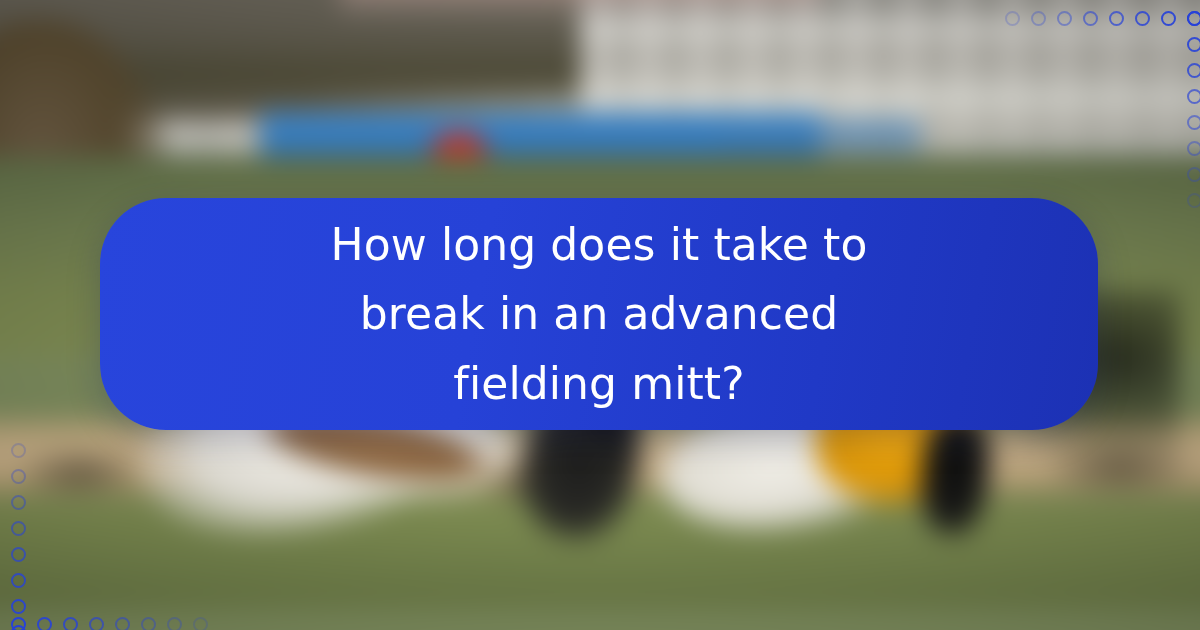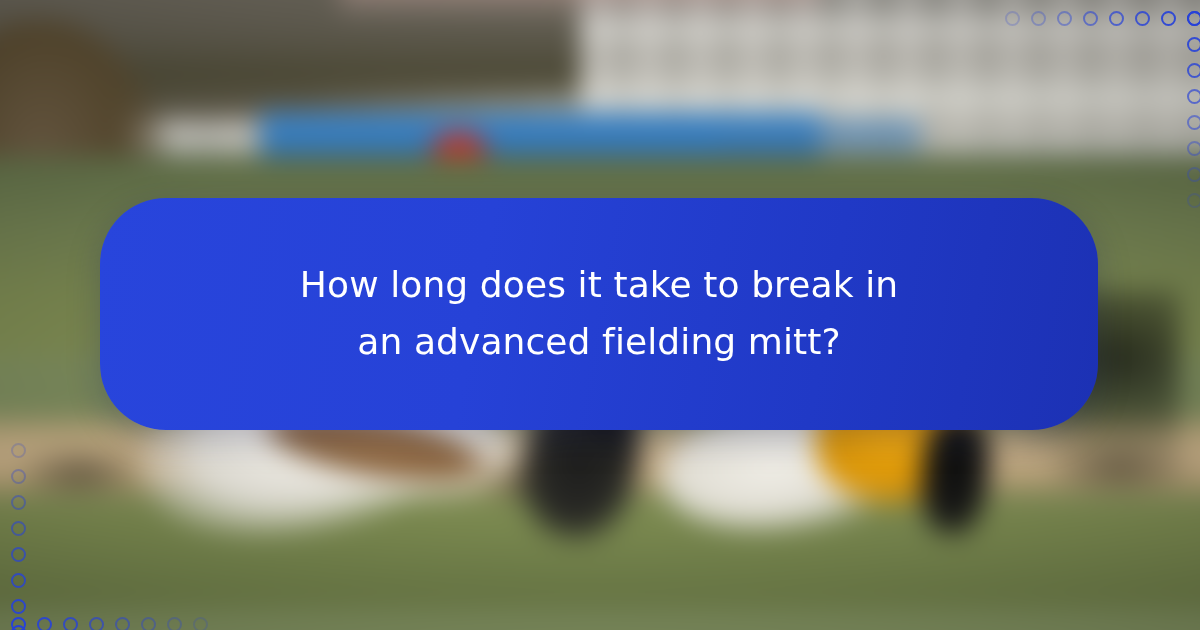--- a/index.html
+++ b/index.html
@@ -203,21 +203,21 @@
     height: 232px;
     border-radius: 66px;
     background: linear-gradient(100deg, #2845dc 0%, #2642d7 38%, #2039c6 72%, #1c31b4 100%);
     display: flex;
     align-items: center;
     justify-content: center;
     box-shadow: 0 10px 34px rgba(10,20,80,.22);
   }
   #card-title {
     color: #ffffff;
-    font-size: 36px;
+    font-size: 44px;
     line-height: 1.58;
     font-weight: 400;
     text-align: center;
     max-width: 640px;
     letter-spacing: .1px;
   }
 </style>
 </head>
 <body>
 

